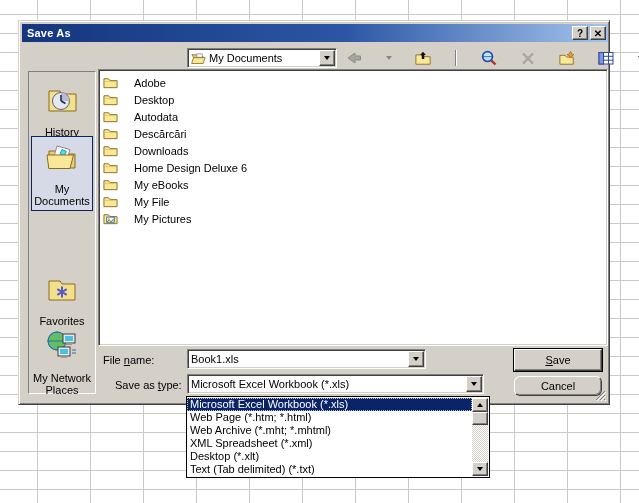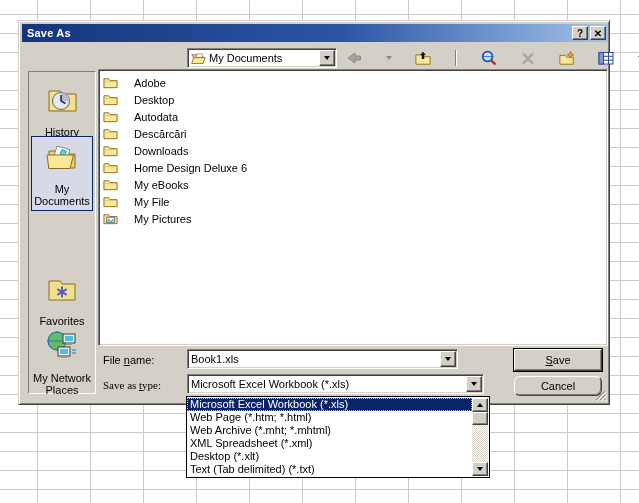--- a/index.html
+++ b/index.html
@@ -82,22 +82,22 @@
 
   
   .filelist {
     position:absolute; left:79px; top:48px; width:510px; height:277px;
     padding:4px 2px 0 4px; overflow:hidden;
   }
   .frow { height:17px; display:flex; align-items:center; gap:16px; white-space:nowrap; }
 
   
   .fname-label { position:absolute; left:84px; top:333px; }
-  .satype-label { position:absolute; left:84px; top:358px;font-family:Liberation Serif, serif; }
-  .fname-combo { left:168px; top:328px; width:271px; height:20px;justify-content:center; }
+  .satype-label { position:absolute; left:96px; top:358px; }
+  .fname-combo { left:168px; top:328px; width:239px; height:20px;justify-content:center; }
   .satype-combo { left:168px; top:353px; width:297px; height:20px; }
   .pushbtn {
     position:absolute; width:88px; height:20px;
     display:flex; align-items:center; justify-content:center;
   }
   .save-btn { left:495px; top:328px; height:22px; outline:1px solid #000; }
   .cancel-btn { left:495px; top:355px;border-radius:6px; }
   u { text-decoration:underline; }
   .grip { position:absolute; right:3px; bottom:3px; width:12px; height:12px; }
 

